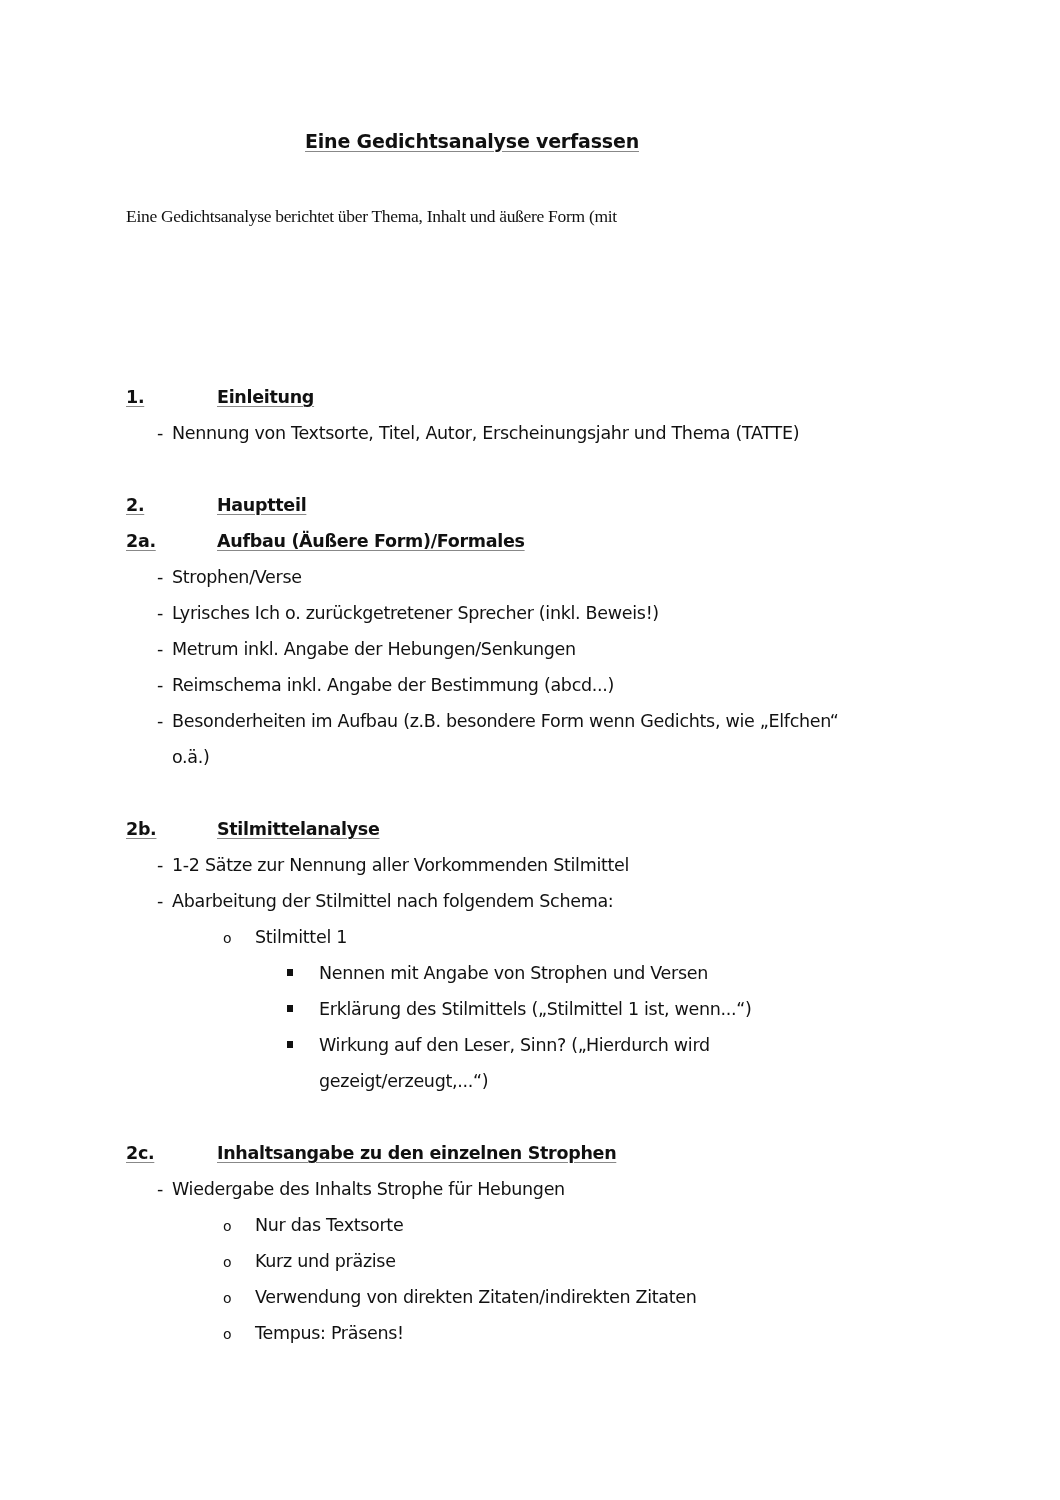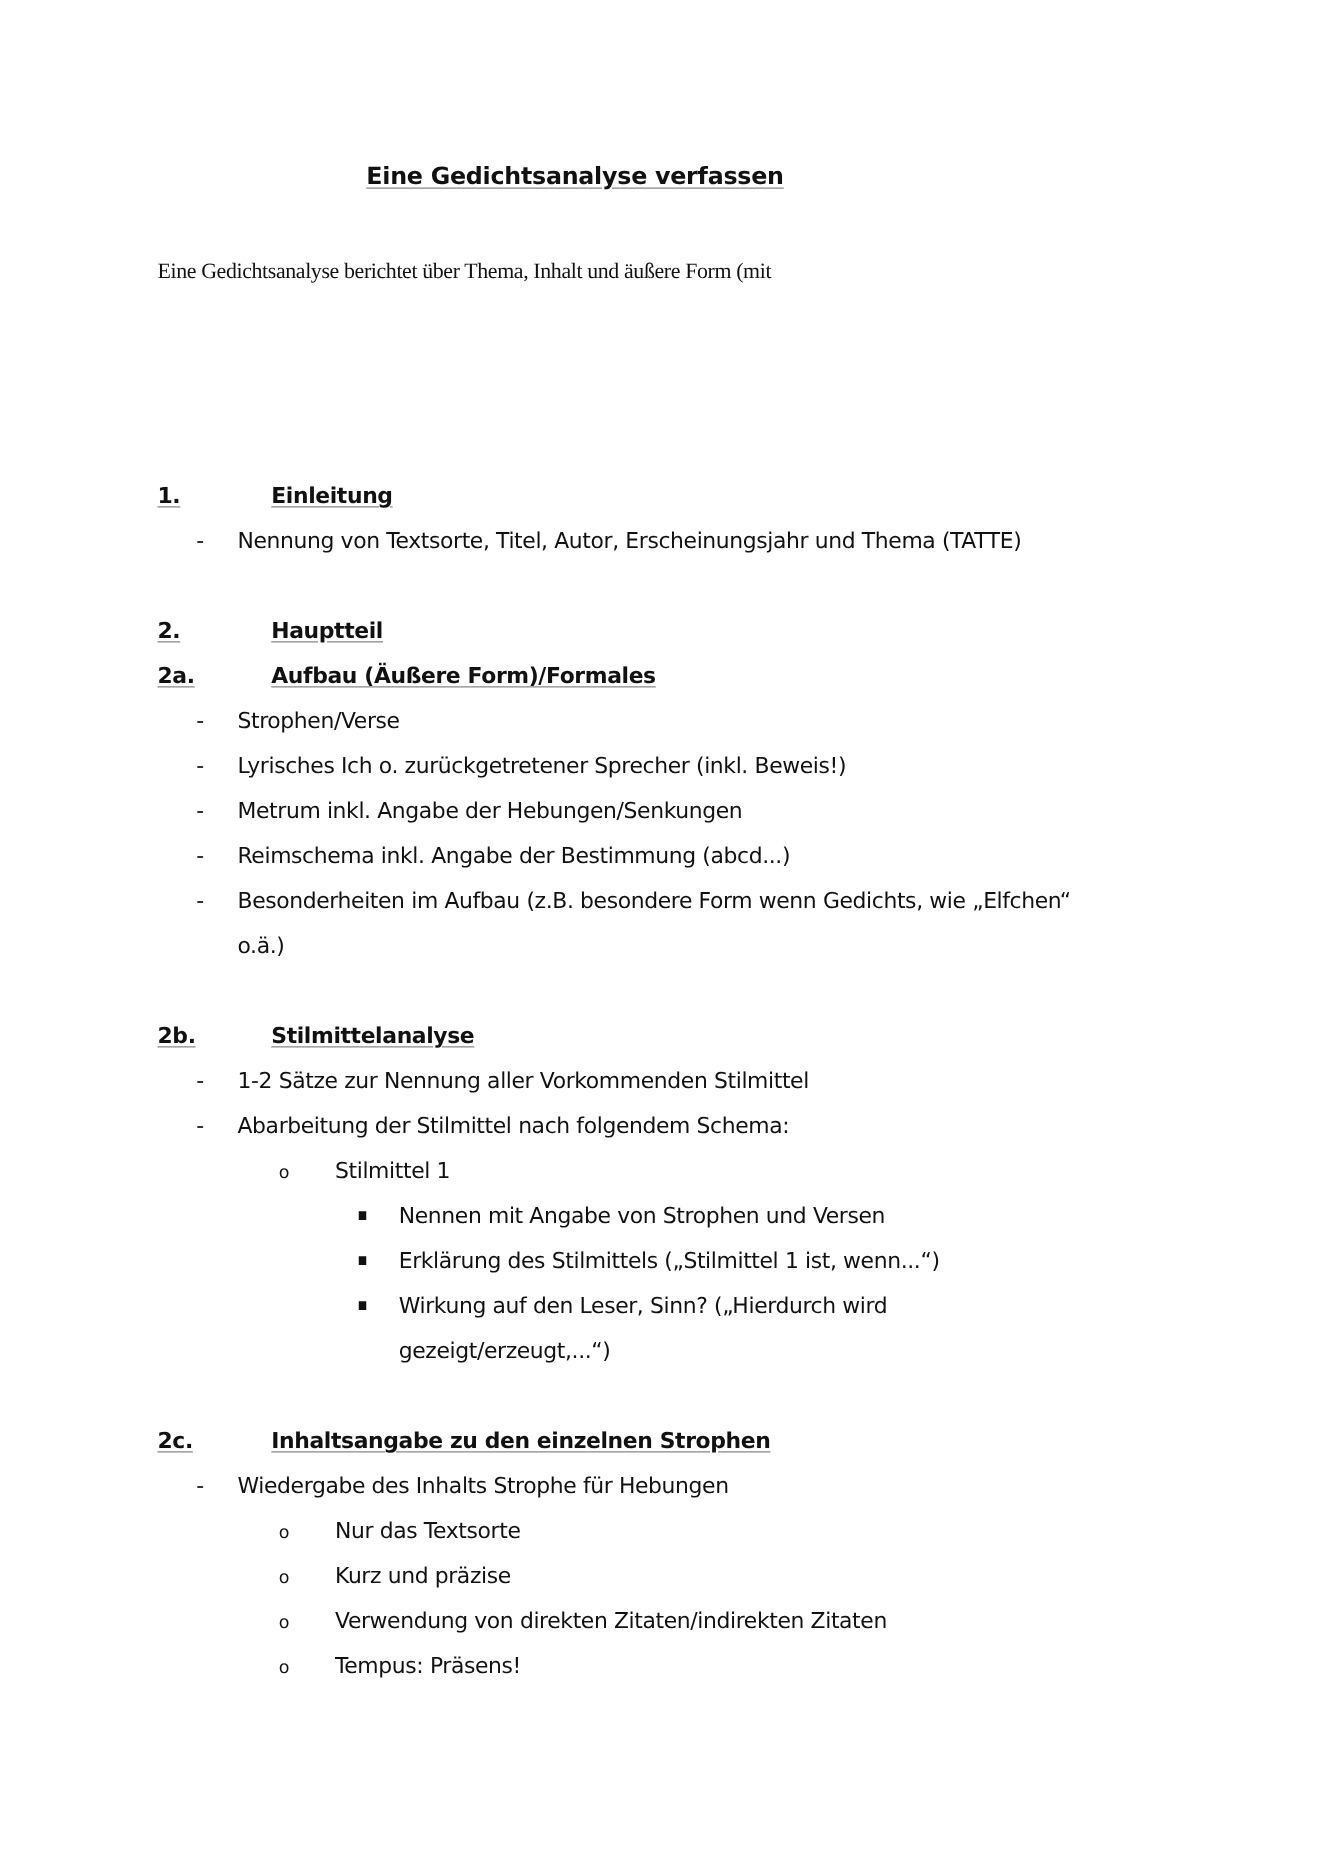--- a/index.html
+++ b/index.html
@@ -2,38 +2,38 @@
 <html><head>
   <meta charset="utf-8">
   <style>
     html, body { margin: 0; padding: 0; background: #ffffff; }
     body {
       width: 1060px; height: 1500px; position: relative; overflow: hidden;
       font-family: "DejaVu Sans", "Liberation Sans", sans-serif;
       color: #111111;
     }
     .page { position: absolute; left: 0; top: 0; width: 1060px; height: 1500px; }
-    .title-block { position: absolute; top: 127px; left: 0; width: 920px; text-align: center; }
+    .title-block { position: absolute; top: 127px; left: 12px; width: 920px; text-align: center; }
     .title-line {
       display: block; font-weight: bold; font-size: 19px; line-height: 28px;
       letter-spacing: -0.2px;
     }
     .title-line span { text-decoration: underline; text-decoration-color: #888; text-underline-offset: 3px; }
     .intro {
       position: absolute; top: 198px; left: 126px; width: 820px;
       font-size: 17.5px; line-height: 36.5px; letter-spacing: -0.3px; font-family: Liberation Serif, serif;
     }
     .intro div { white-space: nowrap; }
     .row { position: absolute; left: 0; width: 1060px; font-size: 17.5px; letter-spacing: -0.3px; white-space: nowrap; }
     .h-num { position: absolute; left: 126px; font-weight: bold; text-decoration: underline; text-decoration-color: #888; text-underline-offset: 3px; }
     .h-text { position: absolute; left: 189px; font-weight: bold; text-decoration: underline; text-decoration-color: #888; text-underline-offset: 3px; margin-left: 28px; }
     .dash { position: absolute; left: 157px; }
-    .l1-text { position: absolute; left: 190px; }
+    .l1-text { position: absolute; left: 172px; }
     .circ { position: absolute; left: 223px; font-size: 14px; top: 3px; }
-    .l2-text { position: absolute; left: 268px; }
+    .l2-text { position: absolute; left: 255px; }
     .sq { position: absolute; left: 287px; top: 6px; width: 6px; height: 7px; background: #111; }
     .l3-text { position: absolute; left: 319px; }
   </style>
 </head>
 <body>
 
 <div class="page">
 
   <div class="title-block">
     <div class="title-line"><span>Eine Gedichtsanalyse verfassen</span></div>

